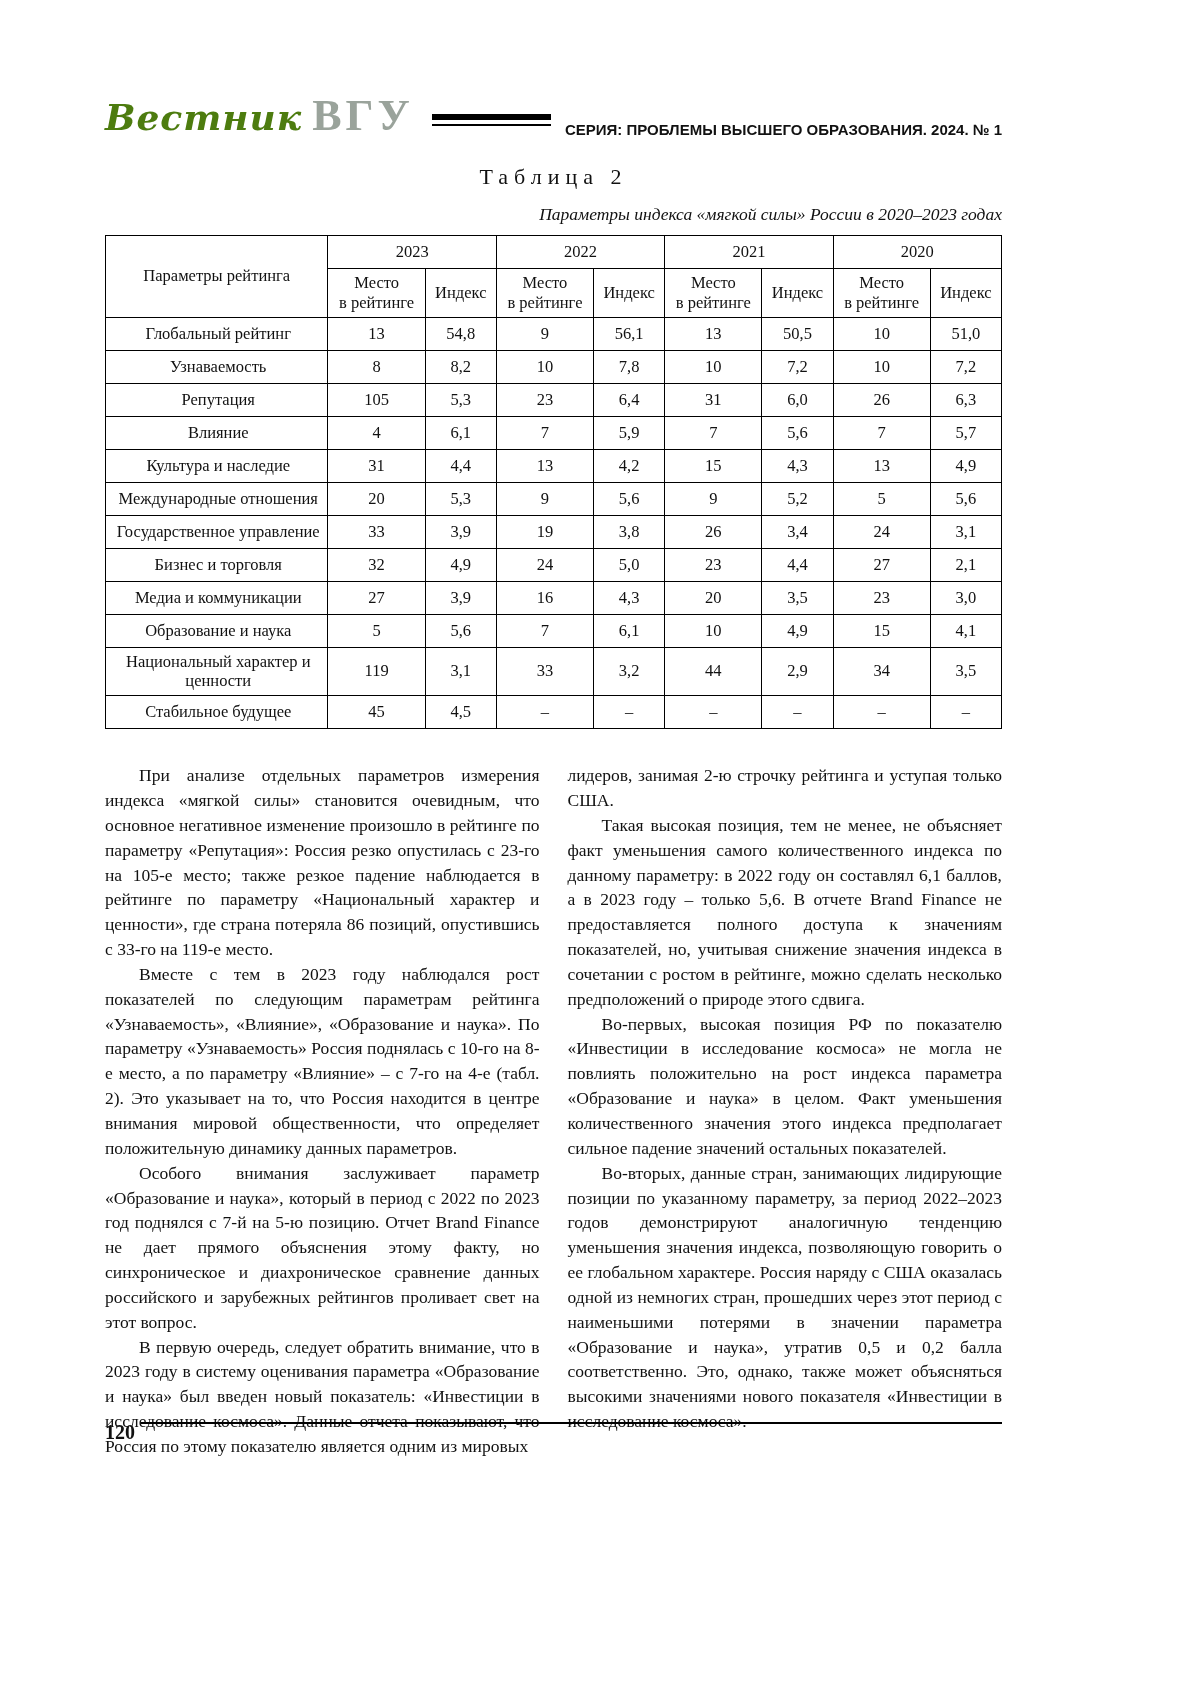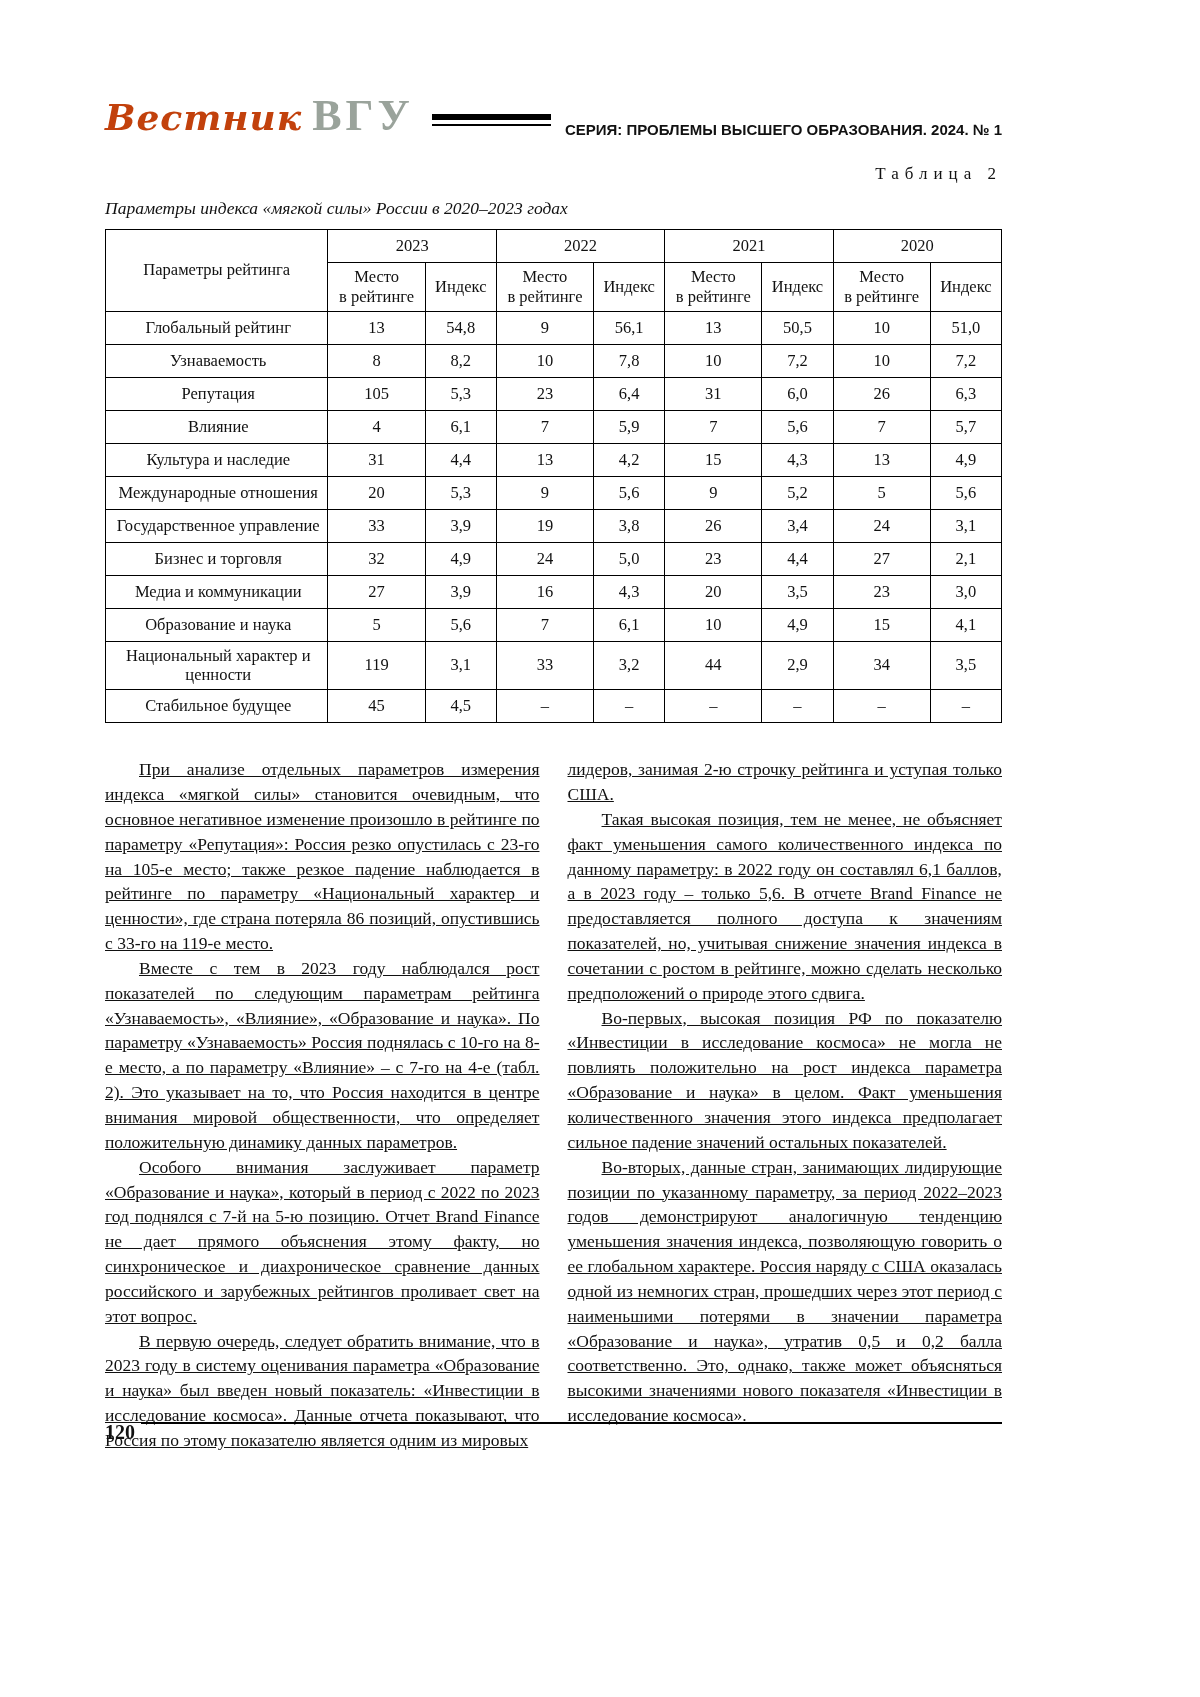--- a/index.html
+++ b/index.html
@@ -29,25 +29,25 @@
     flex:1; height:4px; margin:0 14px 12px 18px;
     border-top:6px solid #000; border-bottom:2px solid #000;
   }
   .series {
     font-family:"Liberation Sans", sans-serif; font-weight:bold;
     font-size:15px; white-space:nowrap; 
   }
 
   
   .table-label {
-    text-align:right; font-size:17px; letter-spacing:6px;
+    text-align:center; font-size:22px; letter-spacing:6px;
     margin:26px 0 14px 0;
   }
   .table-title {
-    text-align:left; font-style:italic; font-size:17.5px;
+    text-align:right; font-style:italic; font-size:17.5px;
     margin-bottom:10px;
   }
 
   
   table.data-table {
     width:100%; border-collapse:collapse;
     font-size:16.5px; color:#111;
   }
   .data-table th, .data-table td {
     border:1.6px solid #000;
@@ -58,41 +58,41 @@
   }
   .data-table th.year { height:26px; }
   .data-table th.sub { white-space:pre-line; padding:4px 2px; }
   .data-table td.param-cell { text-align:center; padding:4px 6px 4px 9px; }
   .data-table tbody tr { height:33px; }
 
   
   .columns { display:flex; gap:28px; margin-top:34px; }
   .col {
     flex:1; text-align:justify;
-    font-size:17.5px; line-height:1.42;text-decoration:underline;
+    font-size:17.5px; line-height:1.42;
   }
   .col p { margin:0; text-indent:34px; }
   .col p.no-indent { text-indent:0; }
 
   
   .page-footer {
     position:absolute; left:105px; right:198px; top:1422px;
     display:flex; align-items:flex-start;
   }
   .page-num { font-weight:bold; font-size:20px; line-height:1; }
   .footer-rule { flex:1; border-bottom:2.5px solid #000; margin-left:6px; margin-bottom:1px; }
 </style>
 </head>
 <body>
 
 <div class="page">
 
   <header class="masthead">
     <div class="logo">
-      <span class="logo-main" style="color: #c2410c;">Вестник</span><span class="logo-sub" style="color: rgb(154, 163, 155);">ВГУ</span>
+      <span class="logo-main" style="color: #4d7c0f;">Вестник</span><span class="logo-sub" style="color: rgb(154, 163, 155);">ВГУ</span>
     </div>
     <div class="head-rule"></div>
     <div class="series">СЕРИЯ: ПРОБЛЕМЫ ВЫСШЕГО ОБРАЗОВАНИЯ. 2024. № 1</div>
   </header>
 
   <div class="table-label">Таблица 2</div>
   <div class="table-title">Параметры индекса «мягкой силы» России в 2020–2023 годах</div>
 
   <table class="data-table">
     <colgroup>

